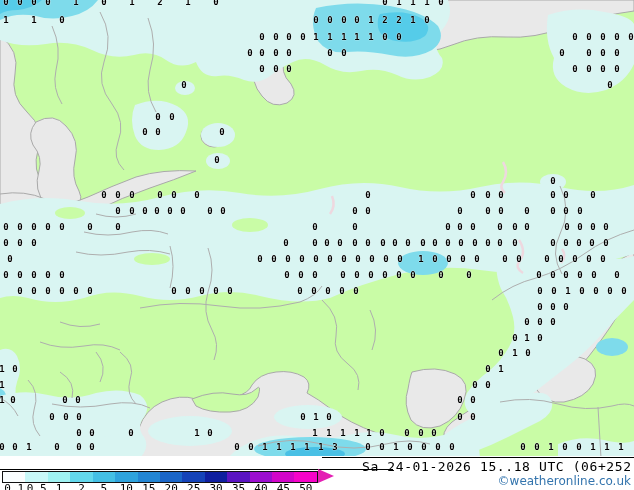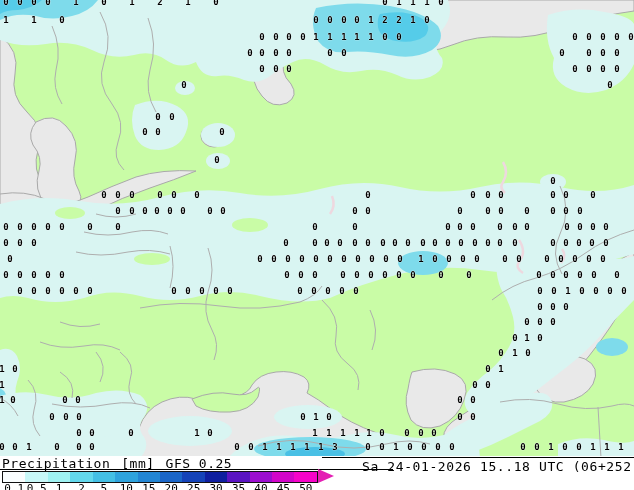--- a/index.html
+++ b/index.html
@@ -406,23 +406,20 @@
         <div class="marker" style="left: 565px; top: 447px;">0</div>
         <div class="marker" style="left: 579px; top: 447px;">0</div>
         <div class="marker" style="left: 593px; top: 447px;">1</div>
         <div class="marker" style="left: 607px; top: 447px;">1</div>
         <div class="marker" style="left: 621px; top: 447px;">1</div>
       </div>
   </div>
 
   <div id="legend">
     <div id="map-frame-line"></div>
-    <div id="legend-title">
-      <span class="part">Precipitation</span><span class="part">[mm]</span><span class="part">GFS 0.25</span>
-    </div>
     <div id="title-underline"></div>
     <div id="colorbar">
         <div class="seg" style="background: rgb(250, 254, 255);"></div>
         <div class="seg" style="background: rgb(200, 248, 248);"></div>
         <div class="seg" style="background: rgb(159, 242, 242);"></div>
         <div class="seg" style="background: rgb(99, 216, 236);"></div>
         <div class="seg" style="background: rgb(68, 191, 228);"></div>
         <div class="seg" style="background: rgb(47, 163, 221);"></div>
         <div class="seg" style="background: rgb(35, 134, 212);"></div>
         <div class="seg" style="background: rgb(27, 102, 200);"></div>
@@ -444,15 +441,16 @@
         <span class="seglabel" style="left: 148.786px;">15</span>
         <span class="seglabel" style="left: 171.214px;">20</span>
         <span class="seglabel" style="left: 193.643px;">25</span>
         <span class="seglabel" style="left: 216.071px;">30</span>
         <span class="seglabel" style="left: 238.5px;">35</span>
         <span class="seglabel" style="left: 260.929px;">40</span>
         <span class="seglabel" style="left: 283.357px;">45</span>
         <span class="seglabel" style="left: 305.786px;">50</span>
       </div>
     <div id="datetime">Sa 24-01-2026 15..18 UTC (06+252)</div>
+    <div id="copyright">©weatheronline.co.uk</div>
   </div>
 
 </div>
 
 </body></html>

